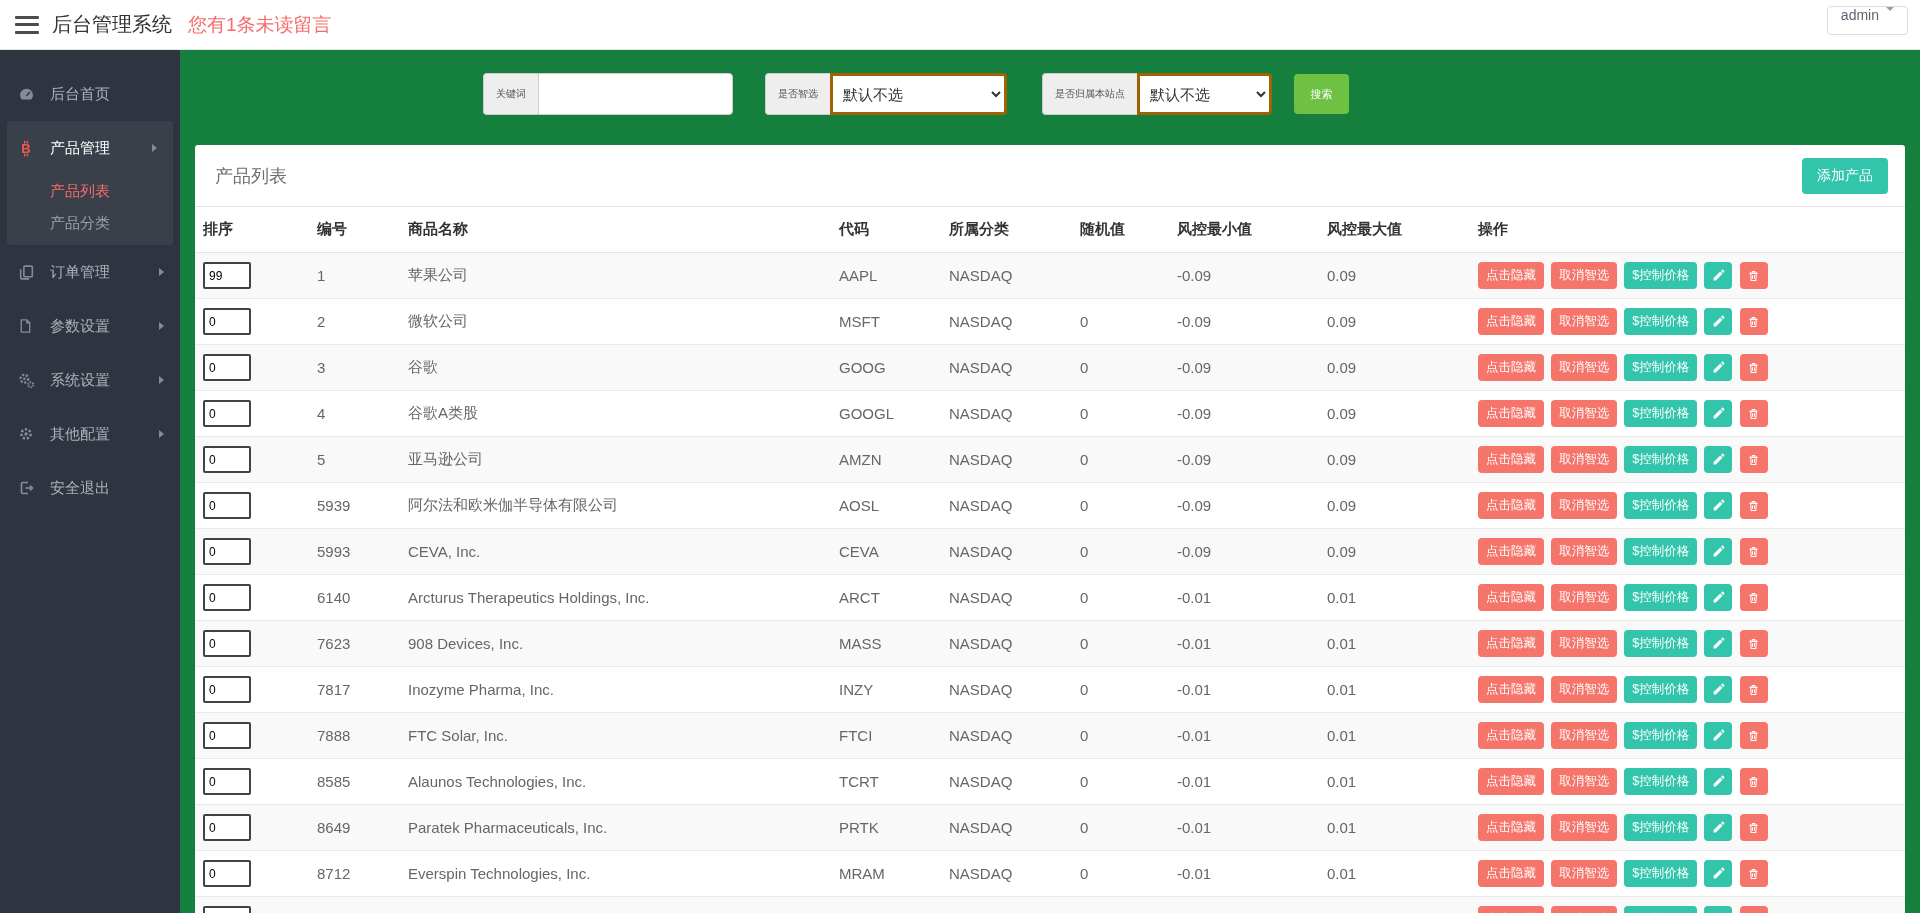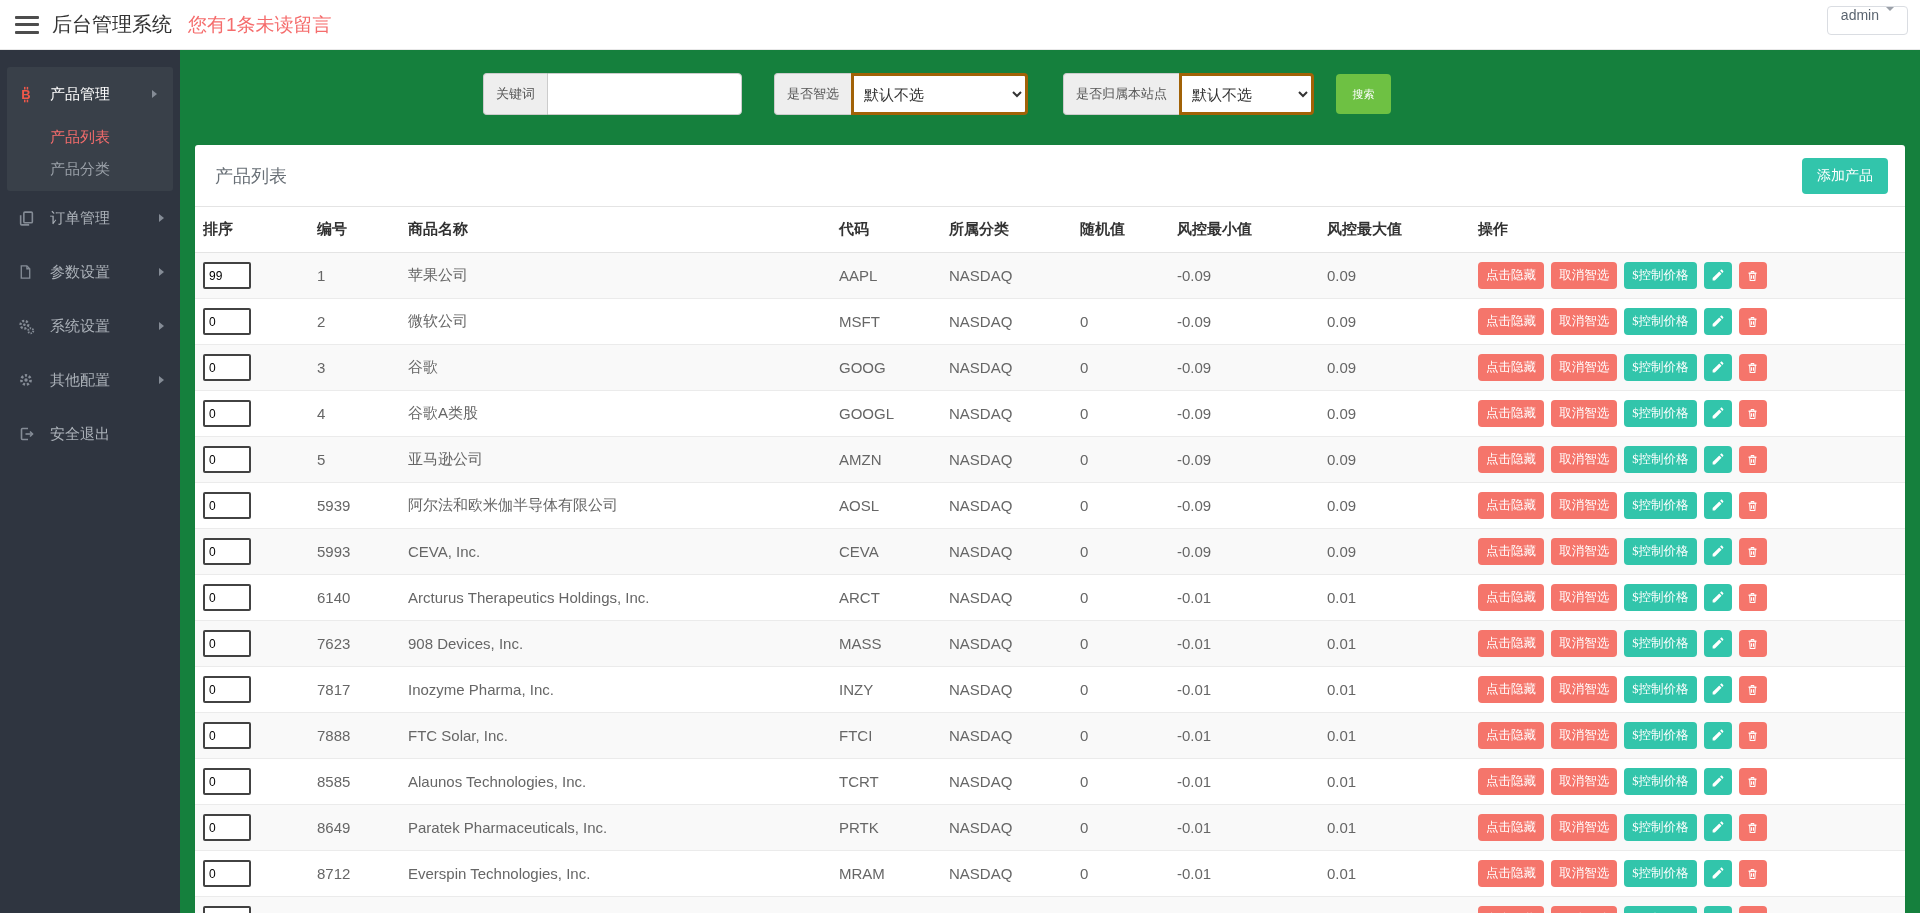--- a/index.html
+++ b/index.html
@@ -31,21 +31,21 @@
   .side-sub { display:flex; align-items:center; height:32px; padding-left:43px; color:#9aa0a8;
               font-size:15px; cursor:pointer; text-decoration:none; }
   .side-sub.active { color:#f56c6c; }
   .ico-bitcoin { color:#f0584a !important; }
 
   
   .main { position:absolute; top:50px; left:180px; right:0; bottom:0; overflow:hidden; }
   .filterbar { display:flex; align-items:center; margin:23px 0 0 303px; height:42px; }
   .igroup { display:flex; height:42px; }
   .addon { background:#eee; border:1px solid #ccc; border-right:none; border-radius:4px 0 0 4px;
-           display:flex; align-items:center; padding:0 12px; color:#555; font-size:13px; white-space:nowrap; }
+           display:flex; align-items:center; padding:0 12px; color:#555; font-size:10px; white-space:nowrap; }
   .igroup input { width:195px; border:1px solid #ccc; border-radius:0 4px 4px 0; padding:0 8px;
                   font-size:15px; outline:none; background:#fff; }
   .igroup select { border:3px solid #a16207; border-radius:0 4px 4px 0; background:#fff;
                    font-size:15px; color:#333; padding:0 6px; outline:none; }
   .sel-smart { width:177px; } .sel-site { width:135px; }
   .g2 { margin-left:32px; } .g3 { margin-left:35px; }
   .search-btn { margin-left:22px; width:55px; height:40px; background:#6ec143; color:#fff; border:none;
                 border-radius:4px; font-size:11px; cursor:pointer; }
 
   .panel { margin:30px 15px 0 15px; background:#fff; border-radius:3px; box-shadow:0 1px 2px rgba(0,0,0,.06);
@@ -59,21 +59,21 @@
   th { text-align:left; font-size:15px; font-weight:bold; color:#333; height:46px; padding:0 8px;
        border-top:1px solid #e4e4e4; border-bottom:1px solid #e4e4e4; }
   td { font-size:15px; color:#666; height:46px; padding:0 8px; border-bottom:1px solid #ebebeb;
        white-space:nowrap; overflow:hidden; }
   tr.alt td { background:#f9f9f9; }
   .sort-input { width:48px; height:27px; border:2px solid #424242; border-radius:2px; background:#fff;
                 font-size:12px; padding-left:4px; outline:none; }
   .btn { height:27px; border:none; border-radius:4px; color:#fff; font-size:12.5px; padding:0 8px;
          margin-right:3px; cursor:pointer; vertical-align:middle; }
   .btn.icon { width:28px; padding:0; display:inline-flex; align-items:center; justify-content:center; }
-  .salmon { background:#f5756b; } .teal { background:#32c5ab;font-family:Liberation Serif, serif; }
+  .salmon { background:#f5756b; } .teal { background:#32c5ab; }
 </style>
 </head>
 <body>
 
 <div class="app">
 
   <header class="topbar">
     <div class="hamburger">
         <i></i>
         <i></i>
@@ -82,20 +82,29 @@
     <h1 class="app-title">后台管理系统</h1>
     <a class="notice">您有1条未读留言</a>
     <div class="admin-dd">
       <span>admin</span>
       <span class="caret-down"></span>
     </div>
   </header>
 
   <aside class="sidebar">
     <nav>
+      <a class="side-item">
+        <span class="ico">
+          <svg width="17" height="17" viewBox="0 0 16 16">
+              <path d="M8 2.5a6 6 0 0 0-6 6c0 1.6.6 3 1.6 4.1h8.8A6 6 0 0 0 8 2.5z" fill="currentColor"></path>
+              <line x1="8" y1="9.2" x2="11.2" y2="5.6" stroke="#2f3540" stroke-width="1.4"></line>
+            </svg>
+        </span>
+        <span>后台首页</span>
+      </a>
 
       <div class="side-group">
         <a class="side-item">
           <span class="ico ico-bitcoin">
             <svg width="16" height="17" viewBox="0 0 16 16" fill="currentColor">
                 <text x="8" y="12.6" text-anchor="middle" font-size="13" font-weight="bold" fill="currentColor">B</text>
                 <rect x="6" y="0.4" width="1.5" height="2.6"></rect>
                 <rect x="8.7" y="0.4" width="1.5" height="2.6"></rect>
                 <rect x="6" y="13.2" width="1.5" height="2.6"></rect>
                 <rect x="8.7" y="13.2" width="1.5" height="2.6"></rect>

